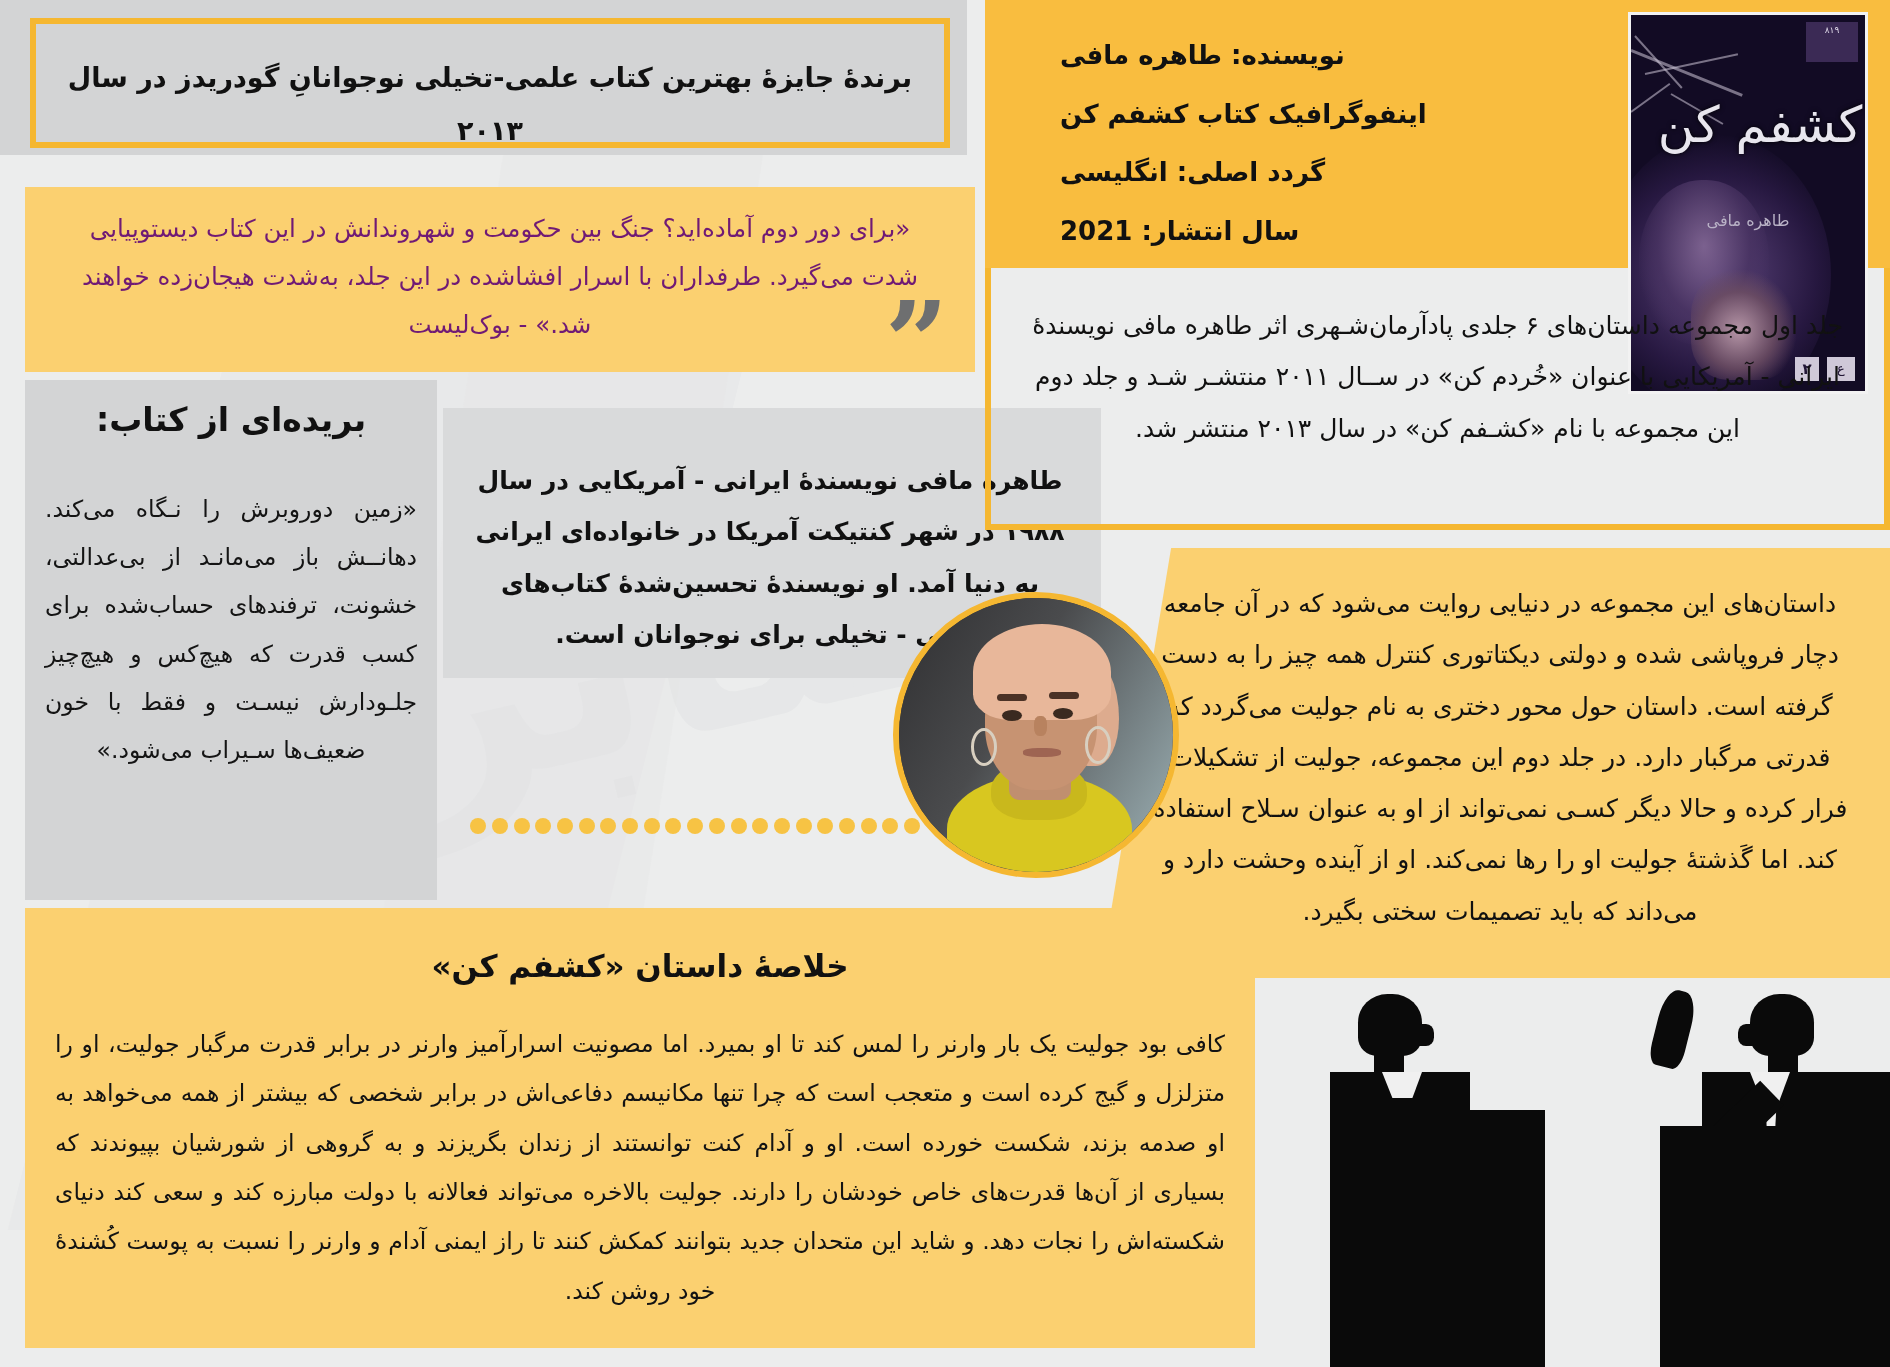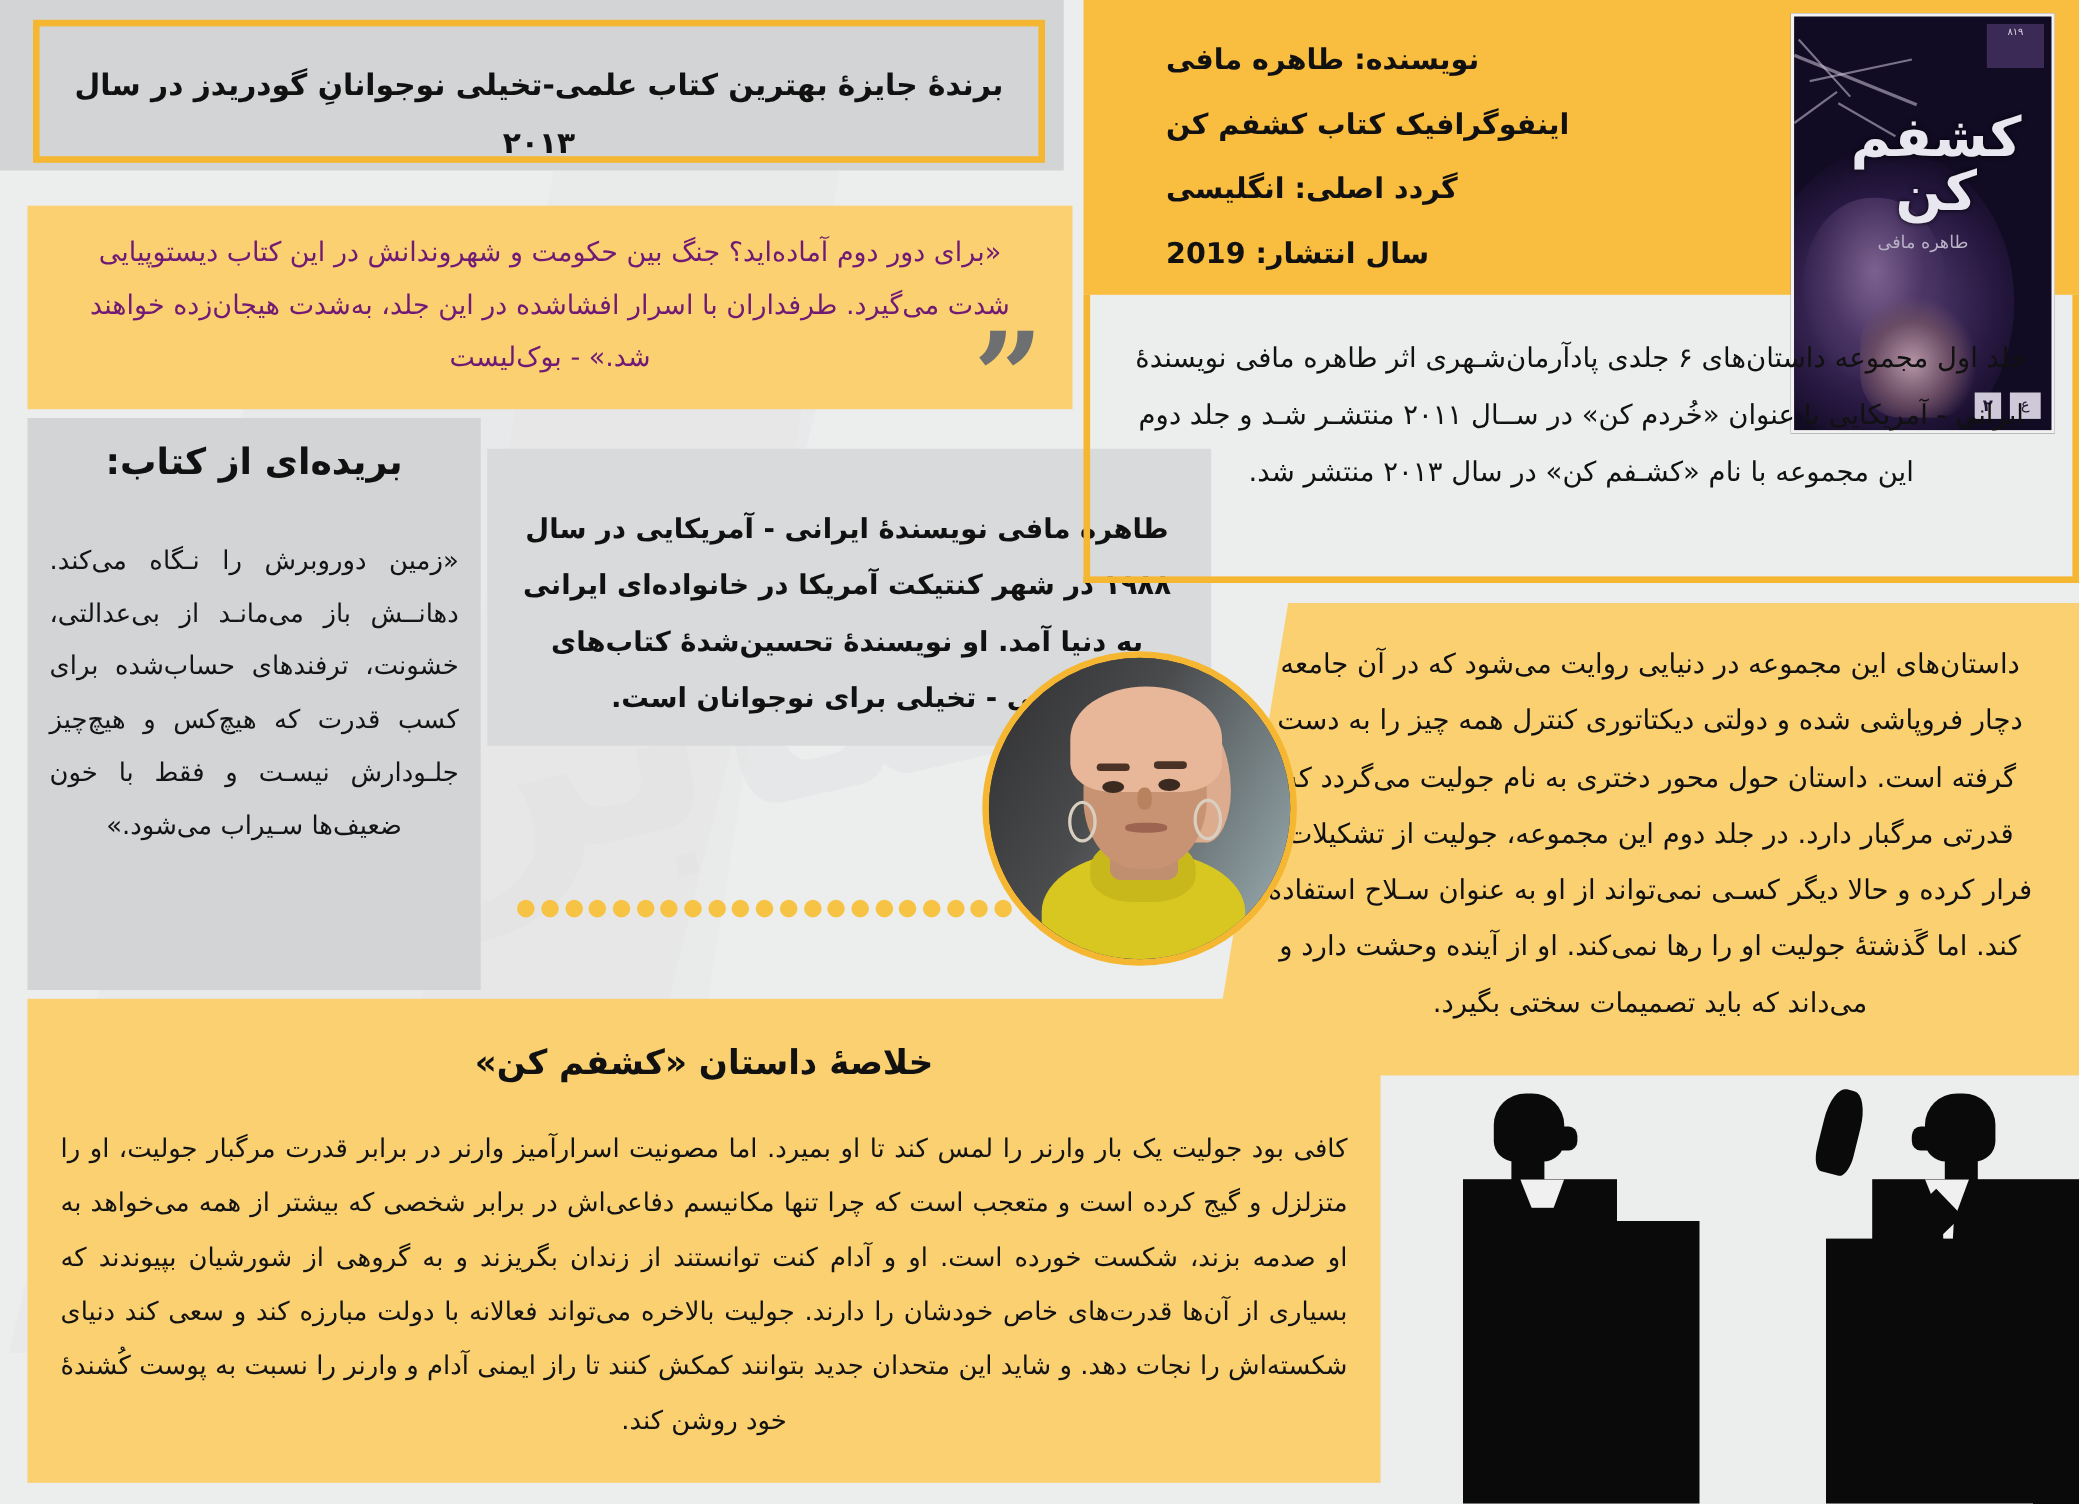--- a/index.html
+++ b/index.html
@@ -65,21 +65,21 @@
   #cv-glow{left:-30px;top:120px;width:230px;height:280px;border-radius:50%;
            background:radial-gradient(circle,#6a4f8c 0%,#2a1a45 55%,rgba(18,11,36,0) 78%);
            opacity:.85;}
   #cv-face{left:8px;top:165px;width:130px;height:165px;border-radius:48% 48% 45% 45%;
            background:radial-gradient(ellipse at 50% 40%,#8b6f9b 0%,#4a3463 50%,rgba(18,11,36,0) 75%);
            opacity:.75;}
   #cv-hand{left:60px;top:255px;width:105px;height:110px;
            background:radial-gradient(ellipse at 45% 55%,#caa8b4 0%,#6d4e63 45%,rgba(18,11,36,0) 72%);
            border-radius:40% 40% 35% 35%;opacity:.85;}
   .cv-branch{position:absolute;background:#cfc8d8;opacity:.55;transform-origin:left center;}
-  #cv-title{left:0;right:0;top:86px;text-align:center;font-size:50px;font-weight:bold;
+  #cv-title{left:0;right:0;top:86px;text-align:center;font-size:50px;font-weight:normal;
             color:#e8e6ee;line-height:.98;letter-spacing:1px;
             text-shadow:0 0 5px rgba(0,0,0,.9);padding-left:24px;}
   #cv-author{left:0;right:0;top:196px;text-align:center;font-size:16px;color:#b9b2c6;}
   #cv-pub{position:absolute;right:7px;top:7px;width:52px;height:40px;background:#3b2a55;
           color:#ded8e8;font-size:9px;text-align:center;line-height:1.25;padding-top:3px;
           box-sizing:border-box;}
   #cv-num{position:absolute;right:46px;bottom:10px;width:24px;height:24px;background:#cfc8d8;
           color:#211635;font-size:15px;font-weight:bold;text-align:center;line-height:24px;}
   #cv-logo{position:absolute;right:10px;bottom:10px;width:28px;height:24px;background:#cfc8d8;
            color:#211635;font-size:13px;text-align:center;line-height:24px;}
@@ -162,21 +162,21 @@
   <div class="block" id="bio-text">طاهره مافی نویسندهٔ ایرانی - آمریکایی در سال ۱۹۸۸ در شهر کنتیکت آمریکا در خانواده‌ای ایرانی به دنیا آمد. او نویسندهٔ تحسین‌شدهٔ کتاب‌های علمی - تخیلی برای نوجوانان است.</div>
 
   <div class="block" id="header-right">
     
     
   </div>
   <div class="block" id="hdr-meta">
     <div>نویسنده: طاهره مافی</div>
     <div>اینفوگرافیک کتاب کشفم کن</div>
     <div>گردد اصلی: انگلیسی</div>
-    <div>سال انتشار: 2019</div>
+    <div>سال انتشار: 2021</div>
   </div>
 
   <div class="block" id="cover">
     <div class="cv-layer" id="cv-glow"></div>
     <div class="cv-layer" id="cv-face"></div>
     <div class="cv-layer cv-branch" style="left:0px;top:34px;width:120px;height:3px;transform:rotate(22deg);"></div>
     <div class="cv-layer cv-branch" style="left:14px;top:58px;width:95px;height:2px;transform:rotate(-12deg);"></div>
     <div class="cv-layer cv-branch" style="left:4px;top:20px;width:70px;height:2px;transform:rotate(48deg);"></div>
     <div class="cv-layer cv-branch" style="left:40px;top:78px;width:60px;height:2px;transform:rotate(30deg);"></div>
     <div class="cv-layer cv-branch" style="left:0px;top:96px;width:48px;height:2px;transform:rotate(-36deg);"></div>

